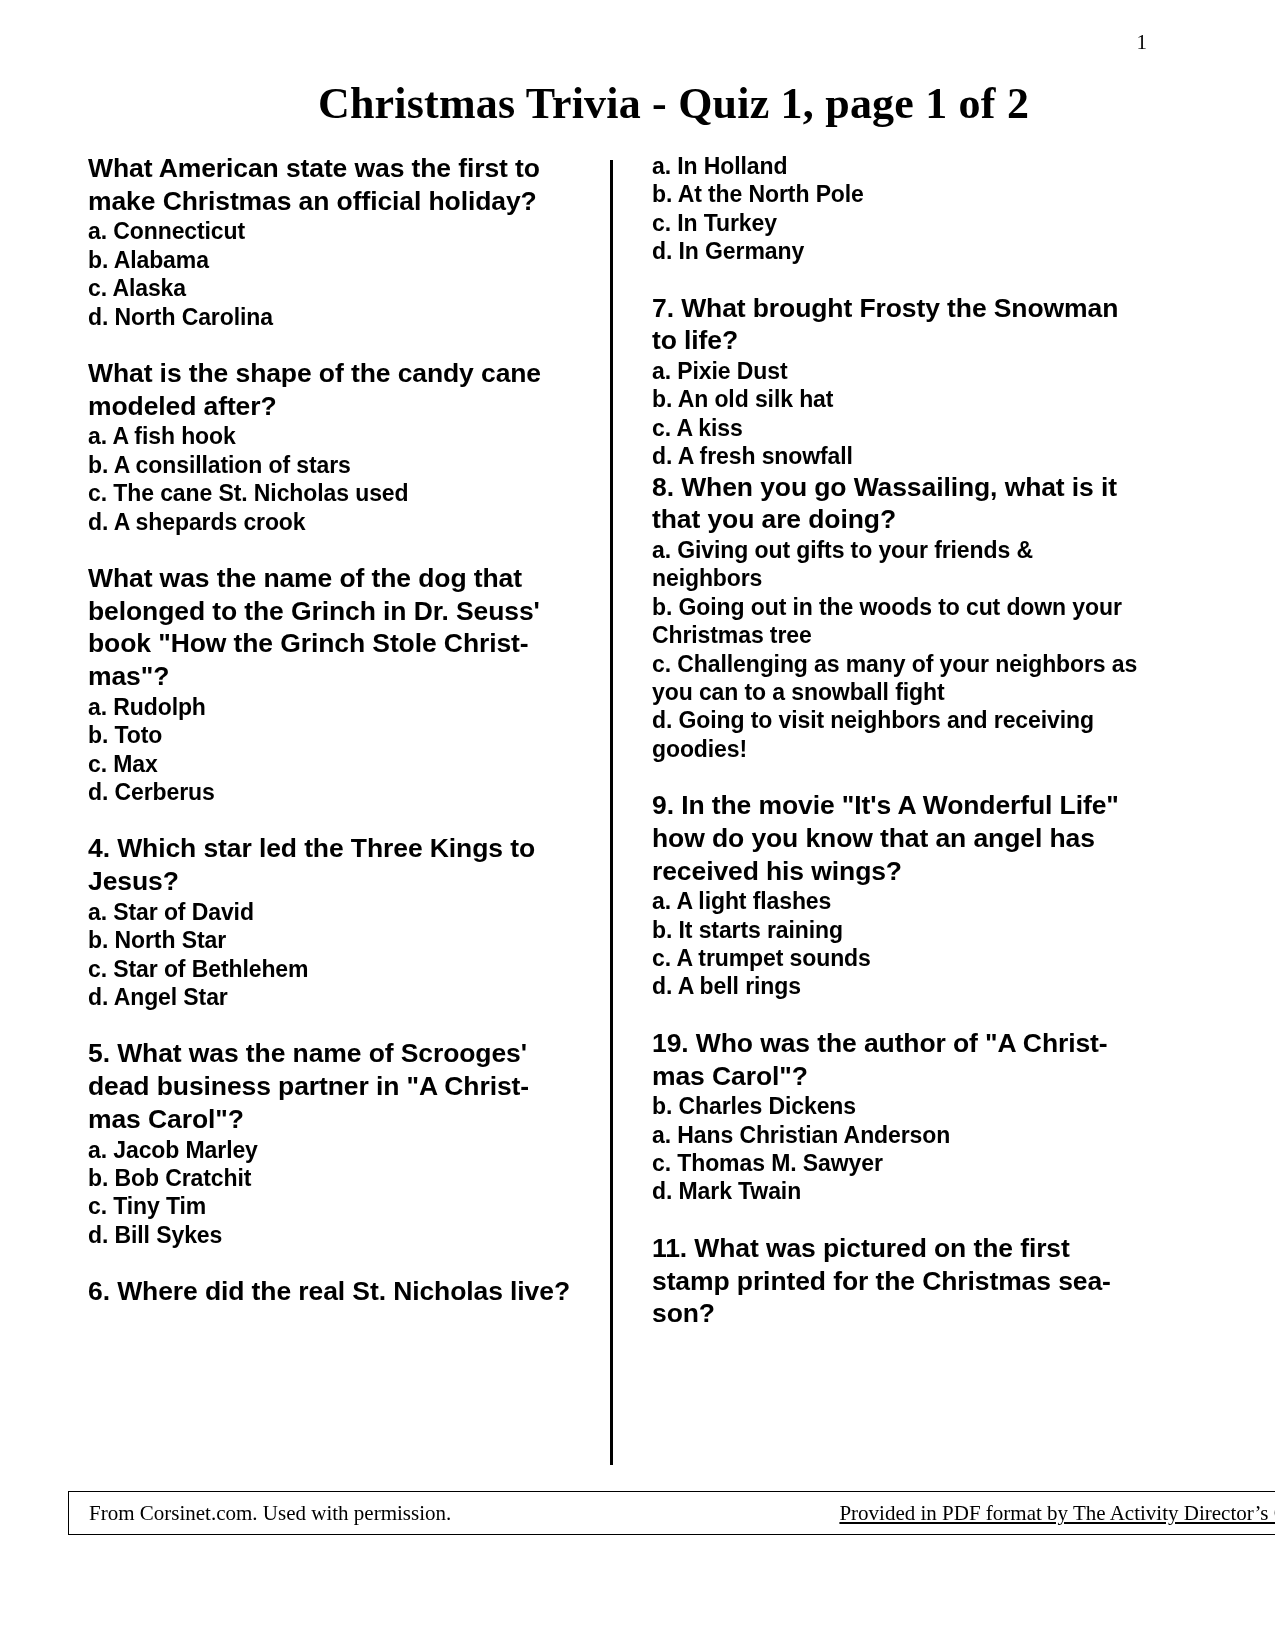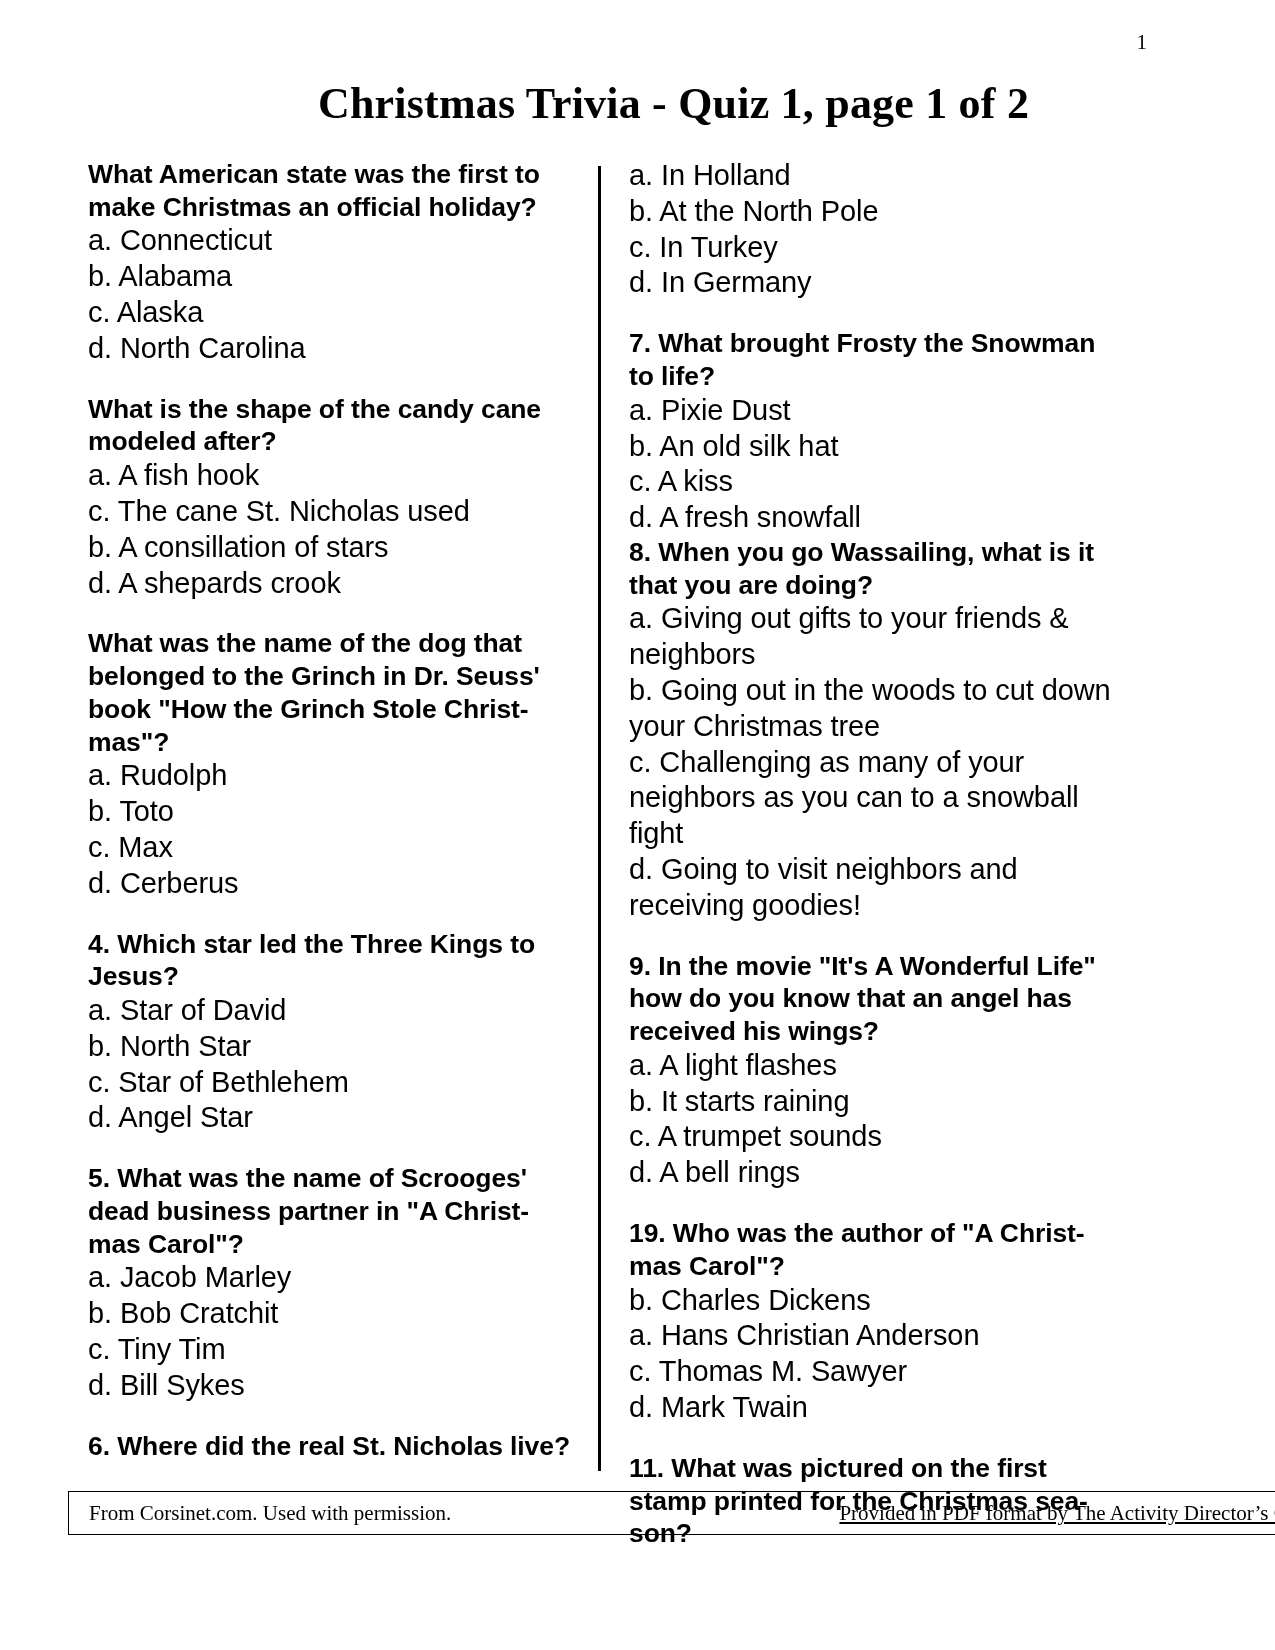--- a/index.html
+++ b/index.html
@@ -37,27 +37,28 @@
     width: 1275px;
     text-align: center;
     font-family: "Liberation Serif", serif;
     font-weight: bold;
     font-size: 44px;
     letter-spacing: 0.2px;
     padding-left: 36px;
   }
   .columns {
     position: absolute;
-    top: 158px;
+    top: 152px;
     left: 88px;
     width: 1060px;
     height: 1310px;
     display: flex;
     flex-direction: row;
     align-items: flex-start;
+    justify-content: space-between;
   }
   .col {
     width: 500px;
     box-sizing: border-box;
   }
   .col-left {
     padding-right: 14px;
   }
   .col-divider {
     width: 3px;
@@ -75,24 +76,24 @@
   .qblock.tight {
     margin-bottom: 0;
   }
   .q-text {
     font-weight: bold;
     font-size: 26.5px;
     line-height: 1.235;
     letter-spacing: -0.1px;
   }
   .opt {
-    font-size: 29px;
+    font-size: 23px;
     line-height: 1.235;
     letter-spacing: -0.1px;
-    font-weight: normal;
+    font-weight: bold;
   }
   .footer {
     position: absolute;
     left: 68px;
     top: 1491px;
     width: 1274px;
     height: 44px;
     border: 1px solid #000000;
     box-sizing: border-box;
     font-family: "Liberation Serif", serif;
@@ -132,22 +133,22 @@
         <div class="q-text">What American state was the first to make Christmas an official holiday?</div>
         <div class="opt">a. Connecticut</div>
         <div class="opt">b. Alabama</div>
         <div class="opt">c. Alaska</div>
         <div class="opt">d. North Carolina</div>
       </div>
 
       <div class="qblock">
         <div class="q-text">What is the shape of the candy cane modeled after?</div>
         <div class="opt">a. A fish hook</div>
+        <div class="opt">b. A consillation of stars</div>
         <div class="opt">c. The cane St. Nicholas used</div>
-        <div class="opt">b. A consillation of stars</div>
         <div class="opt">d. A shepards crook</div>
       </div>
 
       <div class="qblock">
         <div class="q-text">What was the name of the dog that belonged to the Grinch in Dr. Seuss' book "How the Grinch Stole Christ-mas"?</div>
         <div class="opt">a. Rudolph</div>
         <div class="opt">b. Toto</div>
         <div class="opt">c. Max</div>
         <div class="opt">d. Cerberus</div>
       </div>

